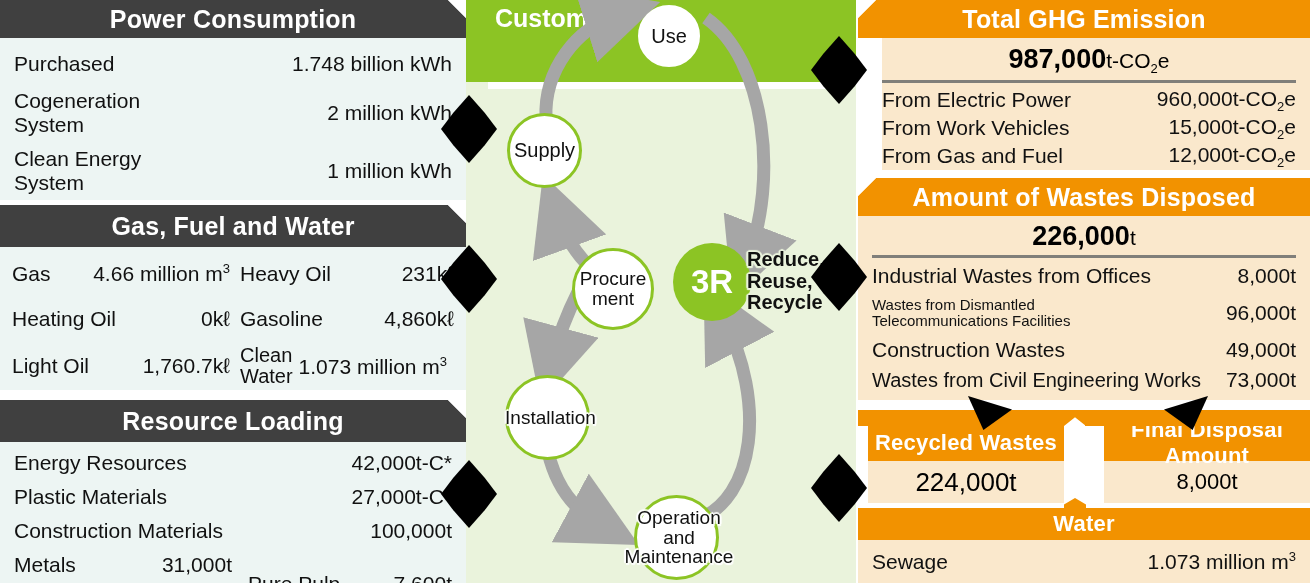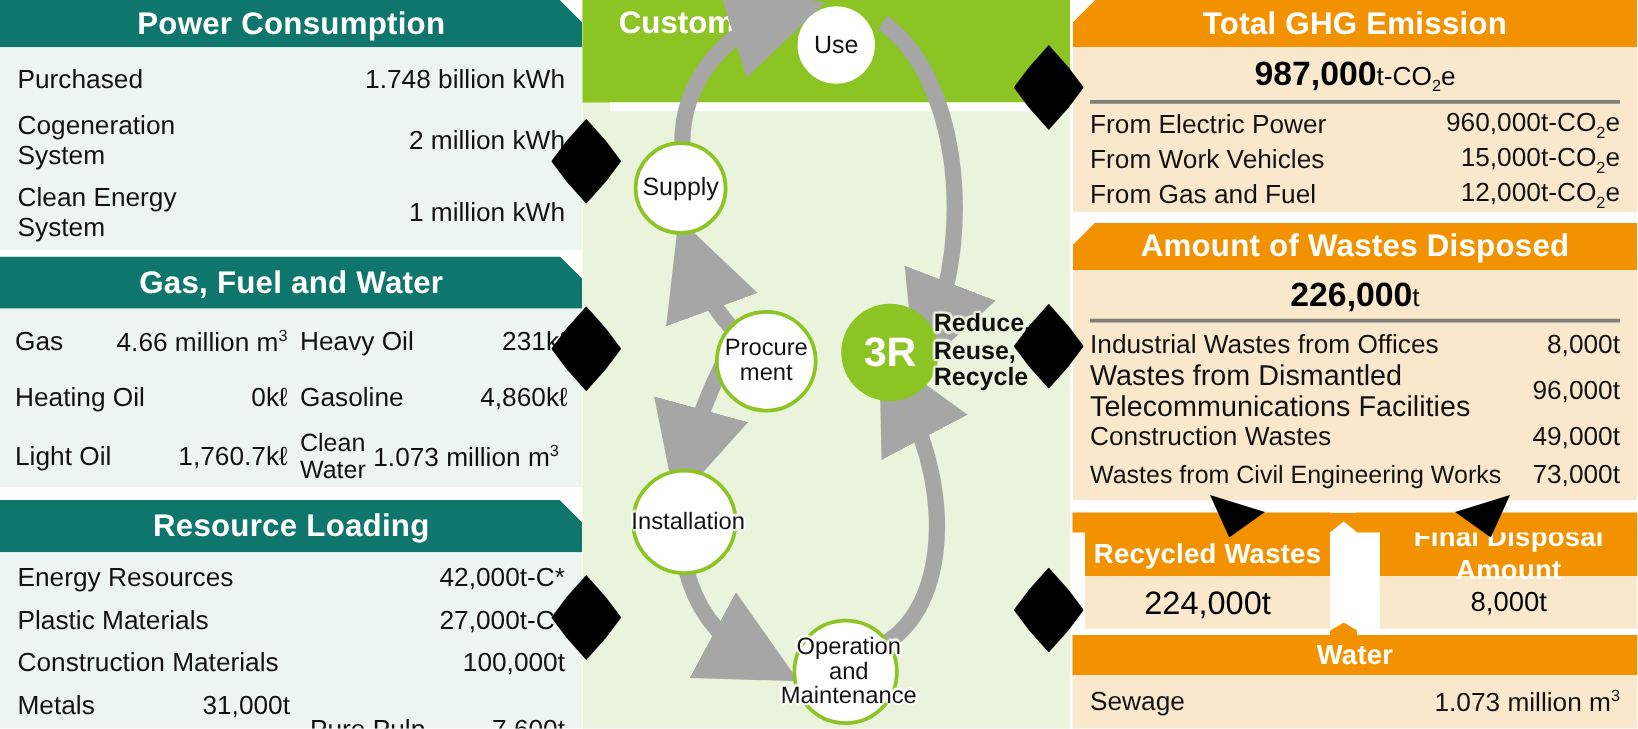--- a/index.html
+++ b/index.html
@@ -11,21 +11,21 @@
   }
   .root{position:absolute;inset:0;}
 
   
   .panel{position:absolute;}
   .hdr{
     color:#ffffff;font-weight:bold;text-align:center;
     display:flex;align-items:center;justify-content:center;
     letter-spacing:.2px;
   }
-  .teal-hdr{background:#0f766e;font-size:25px;}
+  .teal-hdr{background:#404040;font-size:25px;}
   .orange-hdr{background:#F29200;font-size:25px;}
   .teal-body{background:#EDF5F3;}
   .cream-body{background:#FAE8CC;}
 
   
   .clipL{clip-path:polygon(0 0, calc(100% - 18px) 0, 100% 18px, 100% 100%, 0 100%);}
   .clipR{clip-path:polygon(18px 0, 100% 0, 100% 100%, 0 100%, 0 18px);}
 
   
   .row{display:flex;align-items:center;font-size:21px;color:#111;}
@@ -203,21 +203,21 @@
     <div id="node-3r" style="left:207px;top:243px;width:78px;height:78px;">
       <span>3R</span>
     </div>
     <div class="outlabel" style="left:281px;top:249px;width:100px;white-space:pre-line;">Reduce,
 Reuse,
 Recycle</div>
   </div>
 
   <div class="panel clipR" style="left:858px;top:0;width:452px;height:170px;">
     <div class="hdr orange-hdr clipR" style="height:38px;">Total GHG Emission</div>
-    <div class="cream-body" style="height:132px;padding:2px 14px 0 14px;box-sizing:border-box;">
+    <div class="cream-body" style="height:132px;padding:2px 14px 0 0;box-sizing:border-box;margin-left:24px;">
       <div style="text-align:center;font-size:27px;font-weight:bold;padding:4px 0 4px 0;">
         <span>987,000</span><span style="font-weight:normal;font-size:21px;"><span>t-CO</span><span class="sub">2</span><span>e</span></span>
       </div>
       <div style="height:3px;background:#807f7a;margin:0 0 3px 0;"></div>
       <div class="row" style="height:28px;">
         <span class="lbl">From Electric Power</span>
         <span class="val"><span>960,000</span><span>t-CO</span><span class="sub">2</span><span>e</span></span>
       </div>
       <div class="row" style="height:28px;">
         <span class="lbl">From Work Vehicles</span>
@@ -235,21 +235,21 @@
     <div class="cream-body" style="height:184px;padding:2px 14px 0 14px;box-sizing:border-box;">
       <div style="text-align:center;font-size:27px;font-weight:bold;padding:3px 0 3px 0;">
         <span>226,000</span><span style="font-weight:normal;font-size:21px;">t</span>
       </div>
       <div style="height:3px;background:#807f7a;margin:0 0 3px 0;"></div>
       <div class="row" style="height:30px;">
         <span class="lbl">Industrial Wastes from Offices</span>
         <span class="val">8,000t</span>
       </div>
       <div class="row" style="height:44px;">
-        <span class="lbl" style="font-size:23px;line-height:1.08;">Wastes from Dismantled
+        <span class="lbl" style="font-size:15px;line-height:1.08;">Wastes from Dismantled
 Telecommunications Facilities</span>
         <span class="val">96,000t</span>
       </div>
       <div class="row" style="height:30px;">
         <span class="lbl">Construction Wastes</span>
         <span class="val">49,000t</span>
       </div>
       <div class="row" style="height:30px;">
         <span class="lbl" style="font-size:20px;">Wastes from Civil Engineering Works</span>
         <span class="val">73,000t</span>

